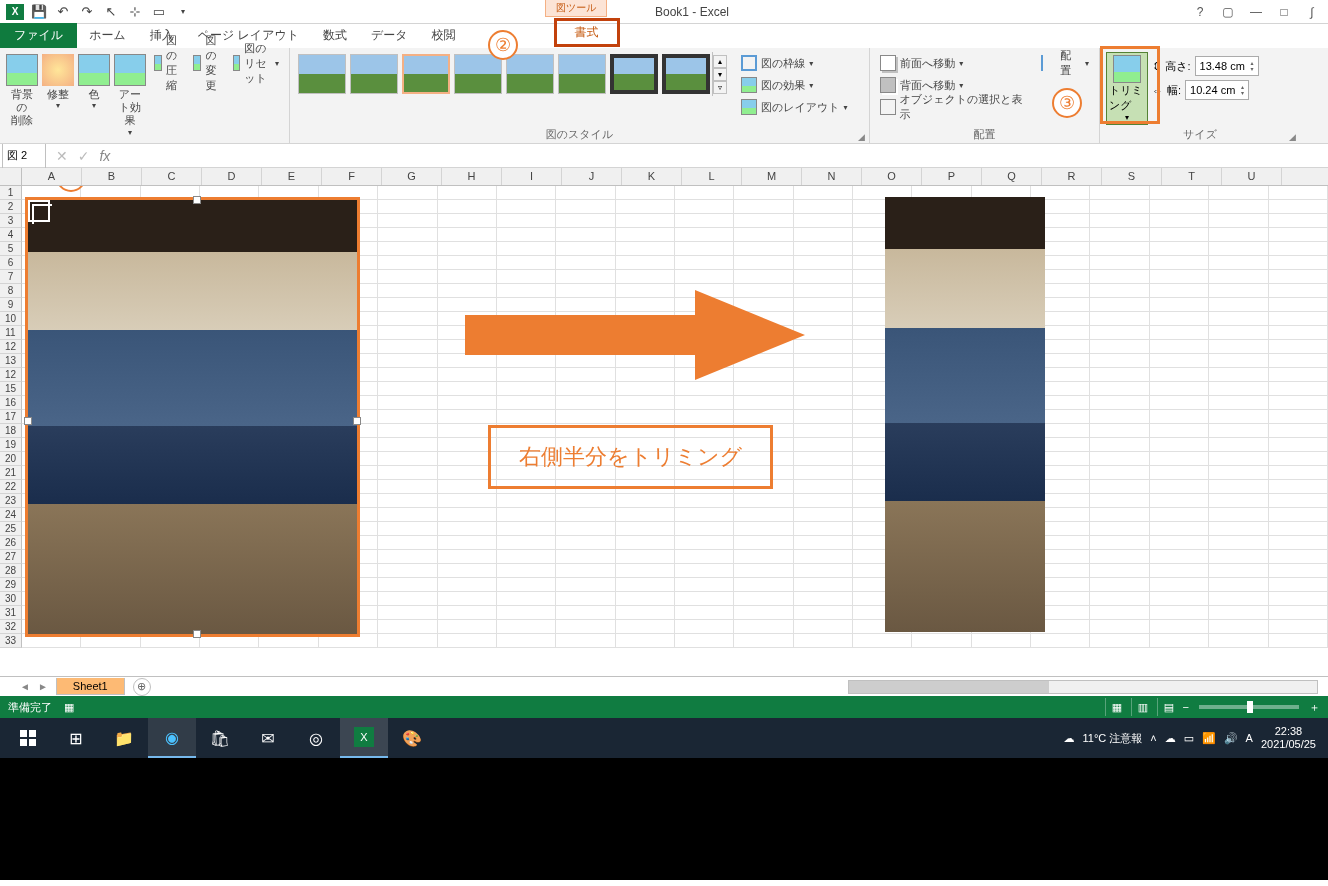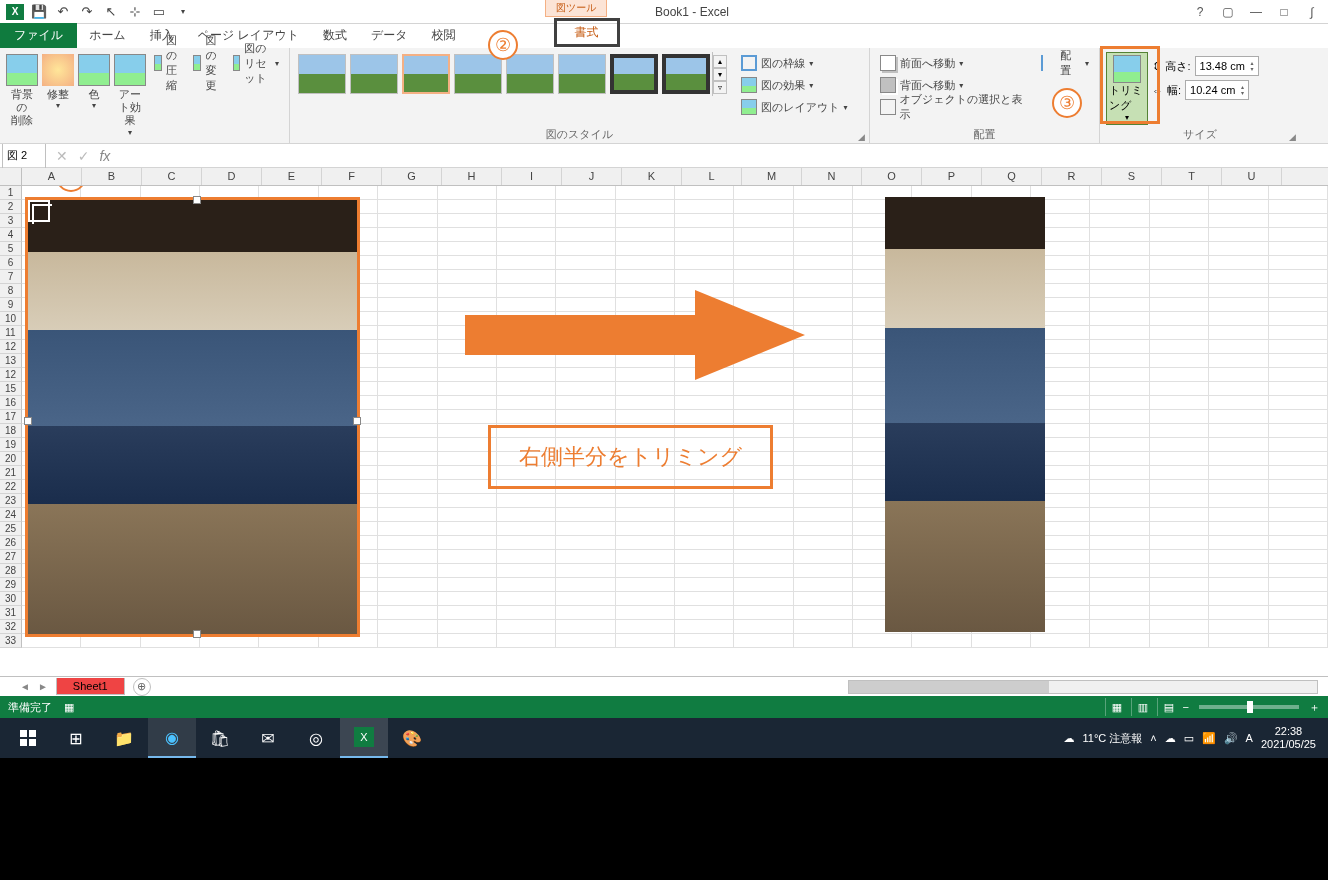--- a/index.html
+++ b/index.html
@@ -13,21 +13,21 @@
 .title-center { flex: 1; text-align: center; font-size: 12px; color: #444; position: relative; }
 .tool-context { position: absolute; left: 545px; top: -1px; }
 .tool-context-label { background: #fce4d6; color: #c55a11; font-size: 10px; padding: 1px 10px; border: 1px solid #f4b084; }
 .win-controls { display: flex; gap: 8px; padding-right: 6px; }
 .win-btn { width: 20px; height: 18px; display: flex; align-items: center; justify-content: center; font-size: 12px; color: #555; }
 
 
 .tabs-row { height: 24px; background: #fff; display: flex; align-items: flex-end; }
 .tab { padding: 4px 12px; font-size: 12px; color: #444; cursor: pointer; }
 .tab-file { background: #0f7b3e; color: #fff; font-weight: normal; padding: 4px 14px; }
-.tab-active-format { border: 3px solid #404040; color: #c55a11; padding: 3px 18px; position: relative; top: -1px; }
+.tab-active-format { border: 3px solid #c2410c; color: #c55a11; padding: 3px 18px; position: relative; top: -1px; }
 
 
 .ribbon { height: 96px; background: #f3f3f3; border-bottom: 1px solid #d4d4d4; display: flex; position: relative; }
 .rgroup { border-right: 1px solid #d4d4d4; padding: 4px 6px 1px 6px; display: flex; flex-direction: column; }
 .rgroup-body { flex: 1; display: flex; align-items: flex-start; gap: 4px; }
 .rgroup-label { font-size: 11px; color: #666; text-align: center; padding-top: 2px; position: relative; }
 .dlauncher { position: absolute; right: -2px; bottom: 0; font-size: 9px; color: #888; }
 .big-btn { display: flex; flex-direction: column; align-items: center; justify-content: flex-start; width: 44px; font-size: 11px; color: #444; text-align: center; line-height: 1.2; padding-top: 2px; }
 .big-btn svg, .big-btn .ico { width: 32px; height: 32px; margin-bottom: 2px; }
 .small-cmd { display: flex; align-items: center; gap: 4px; font-size: 11px; color: #444; height: 22px; padding: 0 4px; }
@@ -80,21 +80,21 @@
 
 
 .caption-box { position: absolute; left: 488px; top: 425px; border: 3px solid #ed7d31; padding: 14px 28px; font-size: 22px; color: #ed7d31; }
 
 
 .circ-num { position: absolute; width: 30px; height: 30px; border: 2px solid #ed7d31; border-radius: 50%; display: flex; align-items: center; justify-content: center; color: #ed7d31; font-size: 18px; background: #fff; }
 
 
 .sheet-tabs { height: 20px; border-top: 1px solid #c0c0c0; display: flex; align-items: center; font-size: 11px; padding-left: 20px; gap: 8px; }
 .sheet-nav { color: #888; font-size: 10px; }
-.sheet-tab { border: 1px solid #c0c0c0; border-top: none; padding: 2px 16px; background: #ef4444; }
+.sheet-tab { border: 1px solid #c0c0c0; border-top: none; padding: 2px 16px; background: #fdba74; }
 .add-sheet { width: 18px; height: 18px; border: 1px solid #c0c0c0; border-radius: 50%; display: flex; align-items: center; justify-content: center; color: #666; }
 .hscroll { flex: 1; display: flex; justify-content: flex-end; padding-right: 10px; }
 .hscroll-track { width: 470px; height: 14px; background: #f0f0f0; border: 1px solid #c0c0c0; position: relative; }
 .hscroll-thumb { position: absolute; left: 0; width: 200px; height: 100%; background: #cdcdcd; }
 
 
 .status-bar { height: 22px; background: #107c41; color: #fff; display: flex; align-items: center; font-size: 11px; padding: 0 8px; }
 .status-left { display: flex; gap: 12px; align-items: center; }
 .status-right { margin-left: auto; display: flex; align-items: center; gap: 2px; }
 .view-btn { width: 24px; height: 18px; border-left: 1px solid rgba(255,255,255,0.3); display: flex; align-items: center; justify-content: center; }

